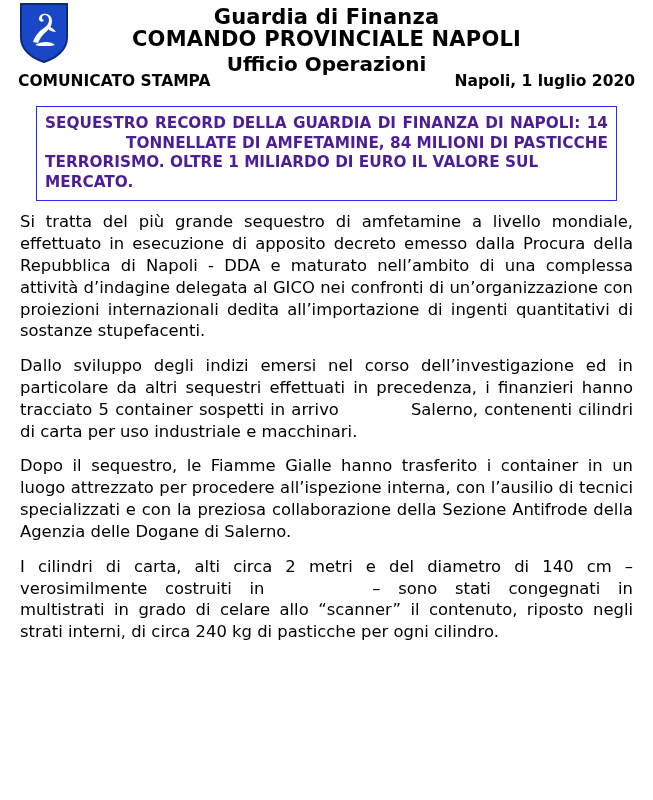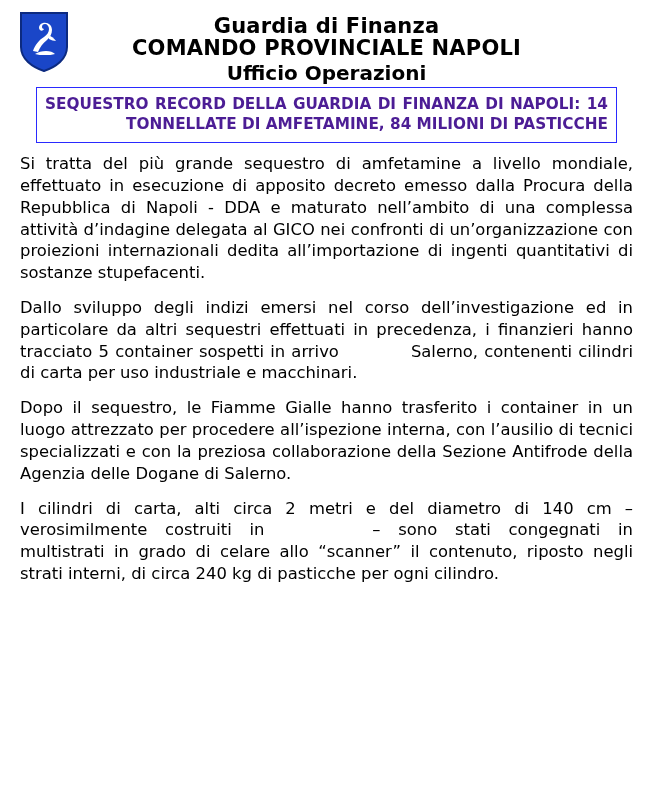--- a/index.html
+++ b/index.html
@@ -12,21 +12,21 @@
     height: 800px;
     font-family: "DejaVu Sans", sans-serif;
     color: #000000;
     overflow: hidden;
   }
   .page {
     position: relative;
     width: 653px;
     height: 800px;
     box-sizing: border-box;
-    padding: 9px 10px;
+    padding: 0 10px;
   }
 
   
   .header {
     position: relative;
     height: 70px;
   }
   .crest {
     position: absolute;
     left: 8px;
@@ -140,24 +140,29 @@
         </g>
       </svg>
     </div>
     <div class="header-text">
       <div class="org-name">Guardia di Finanza</div>
       <div class="command-name">COMANDO PROVINCIALE NAPOLI</div>
       <div class="office-name">Ufficio Operazioni</div>
     </div>
   </div>
 
+  <div class="pressline">
+    <div class="press-label">COMUNICATO STAMPA</div>
+    <div class="press-place">Napoli, 1 luglio 2020</div>
+  </div>
 
   <div class="titlebox">
     <div class="l1">SEQUESTRO RECORD DELLA GUARDIA DI FINANZA DI NAPOLI: 14</div>
     <div class="l2">TONNELLATE DI AMFETAMINE, 84 MILIONI DI PASTICCHE</div>
+    <div class="l3">TERRORISMO. OLTRE 1 MILIARDO DI EURO IL VALORE SUL MERCATO.</div>
   </div>
 
   <div class="body">
     <p>Si tratta del più grande sequestro di amfetamine a livello mondiale, effettuato in esecuzione di apposito decreto emesso dalla Procura della Repubblica di Napoli - DDA e maturato nell’ambito di una complessa attività d’indagine delegata al GICO nei confronti di un’organizzazione con proiezioni internazionali dedita all’importazione di ingenti quantitativi di sostanze stupefacenti.</p>
 
 
     <p><span>Dallo sviluppo degli indizi emersi nel corso dell’investigazione ed in particolare da altri sequestri effettuati in precedenza, i finanzieri hanno tracciato 5 container sospetti in arrivo</span><span class="gap-wide"></span><span>Salerno, contenenti cilindri di carta per uso industriale e macchinari.</span></p>
 
     <p>Dopo il sequestro, le Fiamme Gialle hanno trasferito i container in un luogo attrezzato per procedere all’ispezione interna, con l’ausilio di tecnici specializzati e con la preziosa collaborazione della Sezione Antifrode della Agenzia delle Dogane di Salerno.</p>
 

